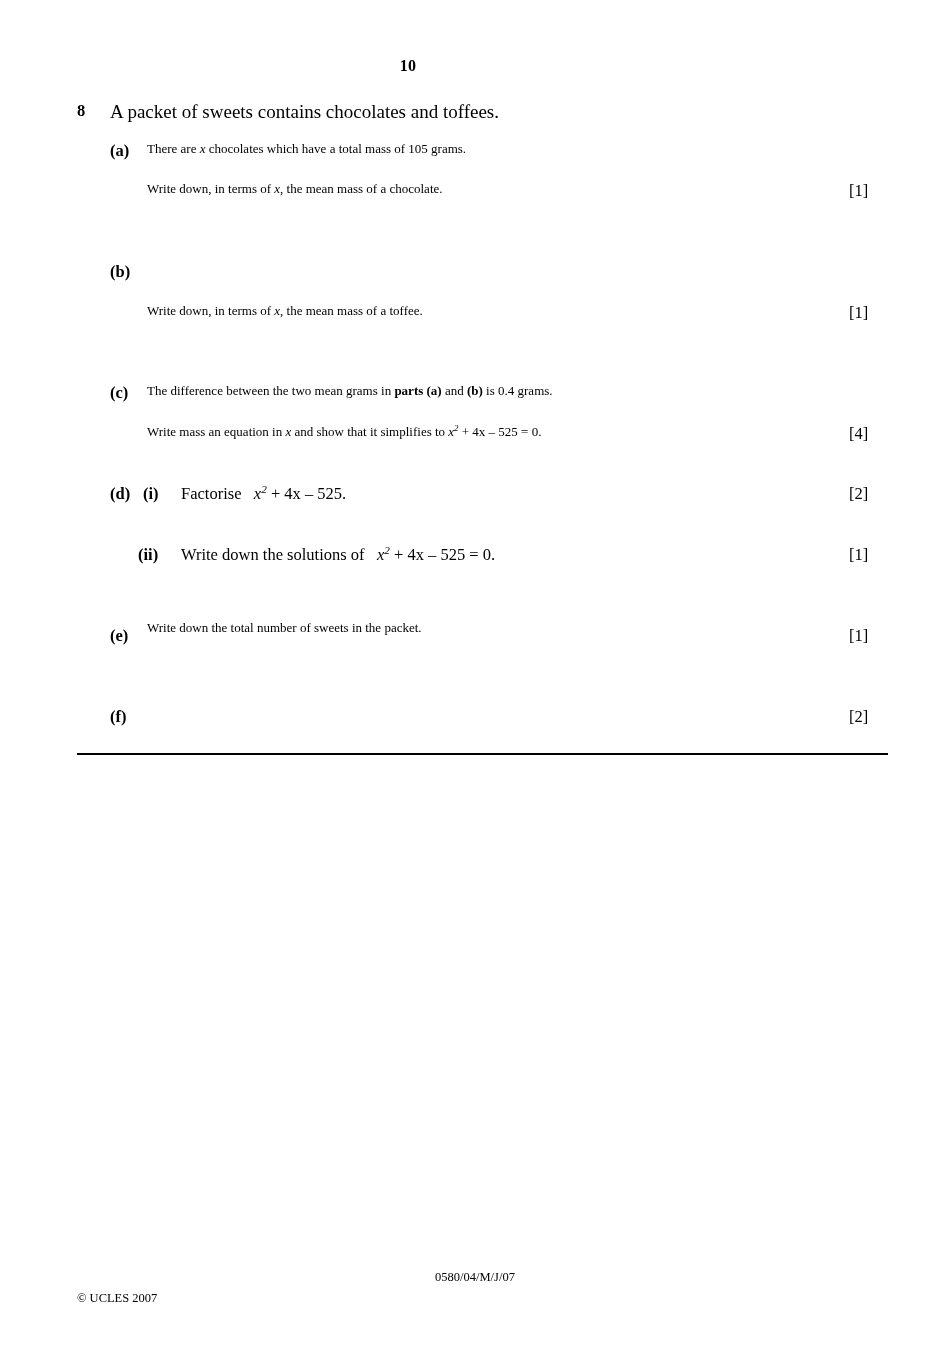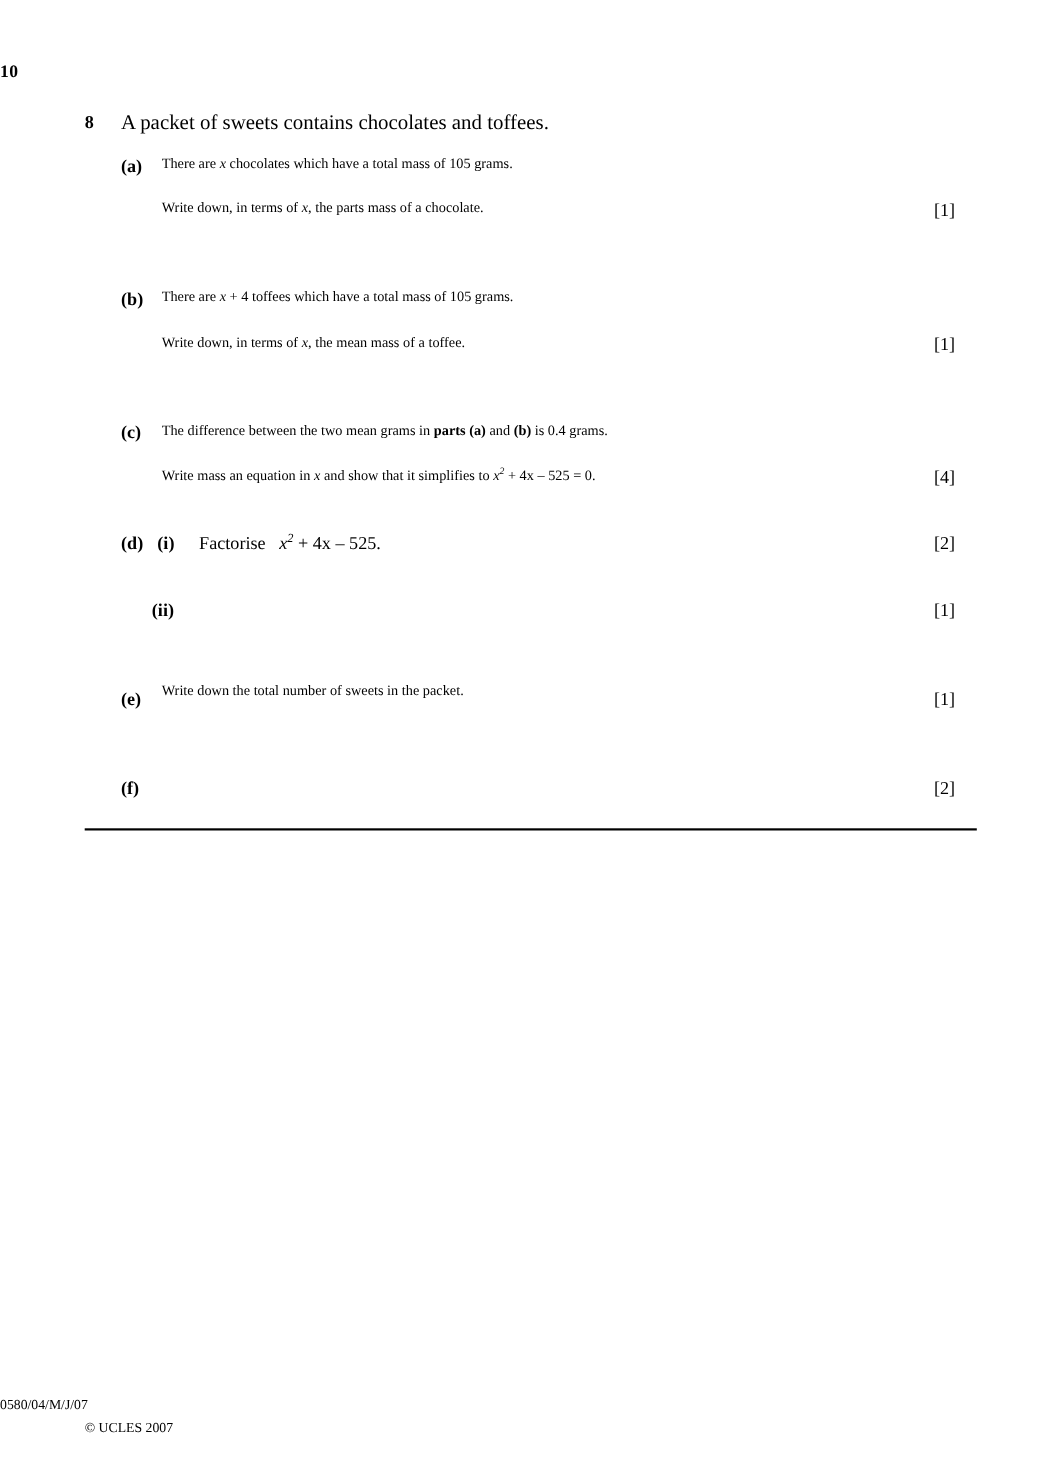--- a/index.html
+++ b/index.html
@@ -19,20 +19,21 @@
     background: #ffffff;
     overflow: hidden;
   }
 
   
   .page-number {
     position: absolute;
     top: 57px;
     left: 0;
     width: 816px;
+    text-align: center;
     font-size: 16px;
     font-weight: bold;
     letter-spacing: 0.3px;
   }
 
   
   .qnum {
     position: absolute;
     left: 77px;
     font-size: 16.5px;
@@ -121,58 +122,59 @@
     top: 0;
     font-size: 12.5px;
     white-space: nowrap;
     margin-top: 21px;
   }
   .paper-code {
     position: absolute;
     left: 0;
     top: 0;
     width: 950px;
+    text-align: center;
     font-size: 12.5px;
     white-space: nowrap;
   }
 </style>
 </head>
 <body>
 
 <div class="page">
 
   <div class="page-number">10</div>
 
   <div class="qnum" style="top:101px;">8</div>
   <div class="body-l0" style="top:101px;">A packet of sweets contains chocolates and toffees.</div>
 
   <div class="plabel" style="top:141px;">(a)</div>
   <div class="body-l1" style="top:141px;"><span>There are </span><span class="var">x</span><span> chocolates which have a total mass of 105 grams.</span></div>
 
-  <div class="body-l1" style="top:181px;"><span>Write down, in terms of </span><span class="var">x</span><span>, the parts mass of a chocolate.</span></div>
+  <div class="body-l1" style="top:181px;"><span>Write down, in terms of </span><span class="var">x</span><span>, the mean mass of a chocolate.</span></div>
   <div class="marks" style="top:181px;">[1]</div>
 
   <div class="plabel" style="top:262px;">(b)</div>
-  <div class="body-l1" style="top:262px;"><span>There are </span><span class="var">x</span><span> + 4 toffees which have a total mass of 105 grams.</span></div>
 
   <div class="body-l1" style="top:303px;"><span>Write down, in terms of </span><span class="var">x</span><span>, the mean mass of a toffee.</span></div>
   <div class="marks" style="top:303px;">[1]</div>
 
   <div class="plabel" style="top:383px;">(c)</div>
   <div class="body-l1" style="top:383px;"><span>The difference between the two mean grams in </span><span class="bold">parts (a)</span><span> and </span><span class="bold">(b)</span><span> is 0.4 grams.</span></div>
 
   <div class="body-l1" style="top:424px;"><span>Write mass an equation in </span><span class="var">x</span><span> and show that it simplifies to </span><span class="eq"><span class="var">x</span><sup>2</sup><span> + 4x – 525 = 0.</span></span></div>
   <div class="marks" style="top:424px;">[4]</div>
 
   <div class="plabel" style="top:484px;">(d)</div>
   <div class="rlabel" style="top:484px;">(i)</div>
   <div class="body-l2" style="top:484px;"><span>Factorise</span>&nbsp;&nbsp;&nbsp;<span class="eq"><span class="var">x</span><sup>2</sup><span> + 4x – 525.</span></span></div>
   <div class="marks" style="top:484px;">[2]</div>
 
   <div class="rlabel wide" style="top:545px;">(ii)</div>
+  <div class="body-l2" style="top:545px;"><span>Write down the solutions of</span>&nbsp;&nbsp;&nbsp;<span class="eq"><span class="var">x</span><sup>2</sup><span> + 4x – 525 = 0.</span></span></div>
   <div class="marks" style="top:545px;">[1]</div>
 
   <div class="plabel" style="top:626px;">(e)</div>
   <div class="body-l1" style="top:620px;">Write down the total number of sweets in the packet.</div>
   <div class="marks" style="top:626px;">[1]</div>
 
   <div class="plabel" style="top:707px;">(f)</div>
   <div class="marks" style="top:707px;">[2]</div>
 
   <div class="rule"></div>

